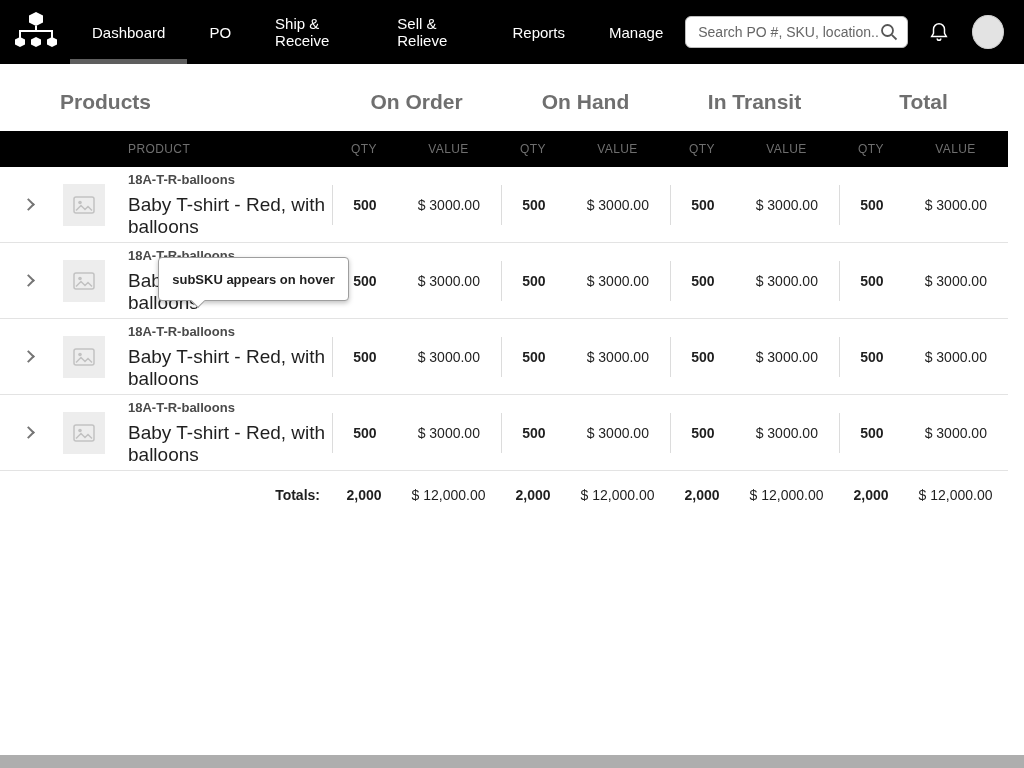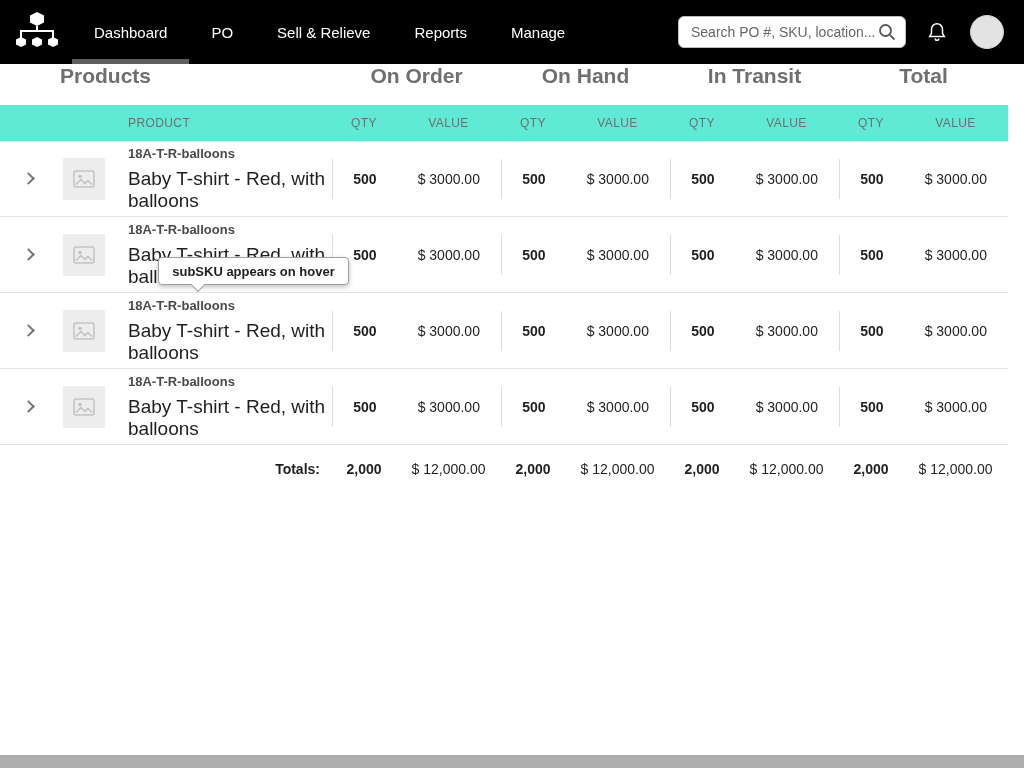--- a/index.html
+++ b/index.html
@@ -56,29 +56,29 @@
     background: #e3e3e3; cursor: pointer;
     border: 1px solid #d0d0d0;
   }
 
   
   .table { padding-right: 16px; }
   .grid {
     display: grid;
     grid-template-columns: 56px 56px 220px repeat(4, 169px);
   }
-  .group-headers { padding-bottom: 17px; }
+  .group-headers { padding-top: 26px; padding-bottom: 17px; }
   .gh {
     font-size: 21px; font-weight: bold; color: #6f6f6f;
     text-align: center; white-space: nowrap;
   }
   .gh-products { grid-column: 1 / 4; text-align: left; padding-left: 60px; }
 
   .col-headers {
-    background: #5eead4;
+    background: #000000;
     height: 36px;
     align-items: center;
     font-size: 12px; color: #6f6f6f;
     letter-spacing: .4px;
   }
   
   .band-wrap { background: #e1e1e1; }
   .ch-product { grid-column: 3; padding-left: 16px; }
   .ch-group { display: flex; align-items: center; }
   .ch-qty { width: 64px; text-align: center; }
@@ -110,21 +110,21 @@
   .totals { height: 48px; align-items: center; }
   .totals-label {
     grid-column: 3; text-align: right; padding-right: 12px;
     font-weight: bold; font-size: 14px; color: #1f1f1f;
   }
   .tgrp { display: flex; align-items: center; }
 
   
   .tooltip {
     position: absolute; left: 158px; top: 257px;
-    width: 191px; height: 28px;
+    width: 191px; height: 44px;
     background: #fff;
     border: 1px solid #9e9e9e;
     border-radius: 4px;
     box-shadow: 0 2px 5px rgba(0,0,0,.25);
     display: flex; align-items: center; justify-content: center;
     font-size: 13px; font-weight: bold; color: #1f1f1f;
     z-index: 5;
   }
   .tooltip-arrow {
     position: absolute; left: 34px; bottom: -6px;
@@ -150,20 +150,21 @@
       <path d="M22 1l7 3.5v7L22 15l-7-3.5v-7z" fill="#fff"></path>
       <path d="M22 15v5 M6 27v-7h32v7" stroke="#fff" stroke-width="2" fill="none"></path>
       <path d="M6 26l5 2.5v5L6 36l-5-2.5v-5z" fill="#fff"></path>
       <path d="M22 26l5 2.5v5l-5 2.5-5-2.5v-5z" fill="#fff"></path>
       <path d="M38 26l5 2.5v5l-5 2.5-5-2.5v-5z" fill="#fff"></path>
     </svg>
   </div>
   <nav class="nav-items">
     <div class="nav-item active">Dashboard</div>
     <div class="nav-item">PO</div>
+    <div class="nav-item">Ship &amp; Receive</div>
     <div class="nav-item">Sell &amp; Relieve</div>
     <div class="nav-item">Reports</div>
     <div class="nav-item">Manage</div>
   </nav>
   <div class="spacer"></div>
   <div class="search-box">
     <input type="text" placeholder="Search PO #, SKU, location..." style="">
     <svg width="20" height="20" viewBox="0 0 20 20">
       <circle cx="8.5" cy="8.5" r="5.5" fill="none" stroke="#555" stroke-width="1.8"></circle>
       <line x1="12.8" y1="12.8" x2="17.5" y2="17.5" stroke="#555" stroke-width="1.8"></line>

